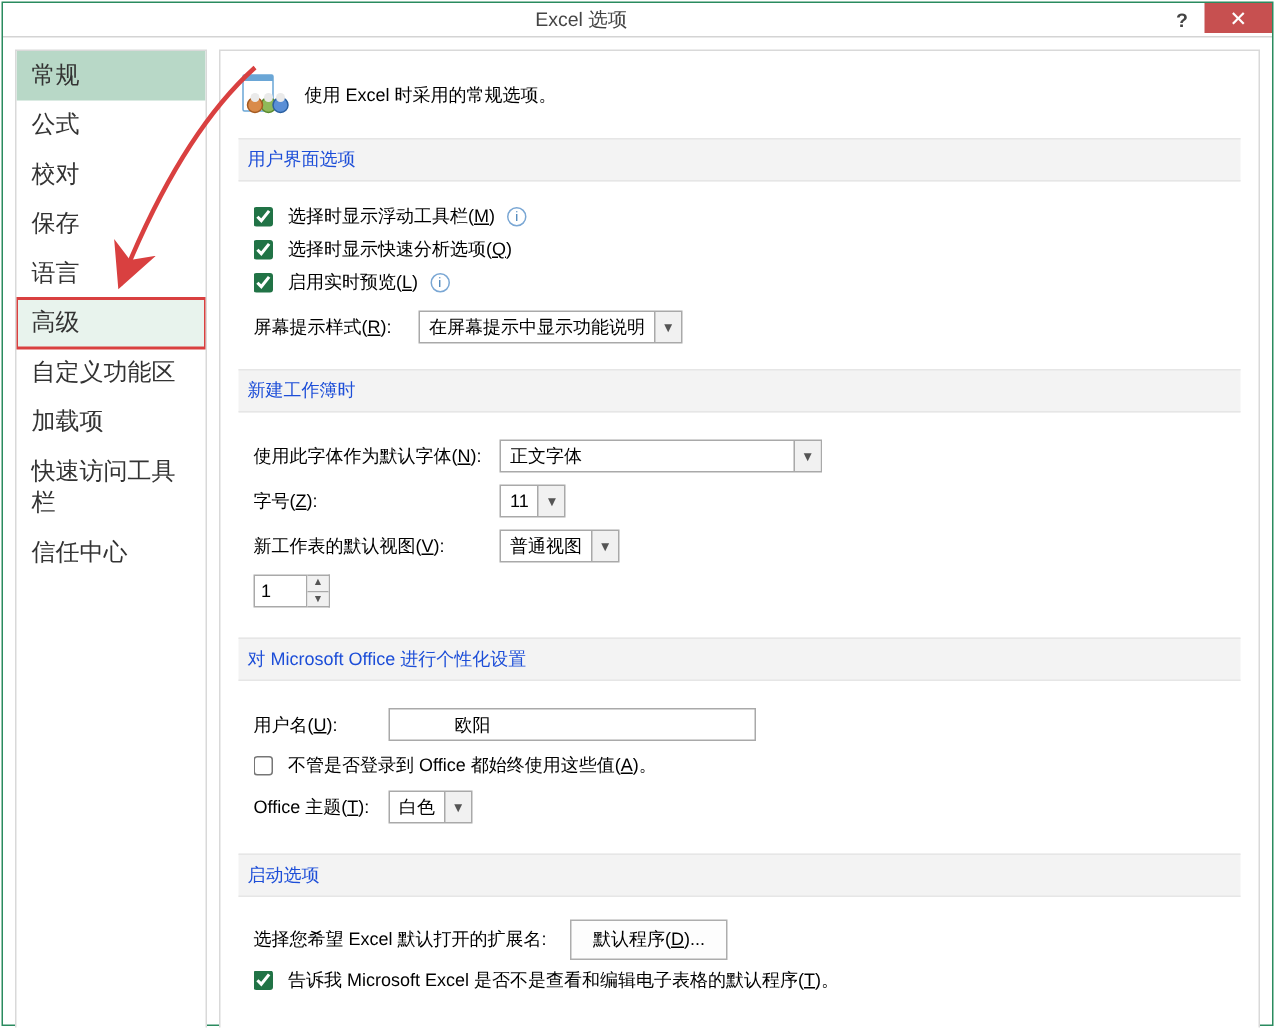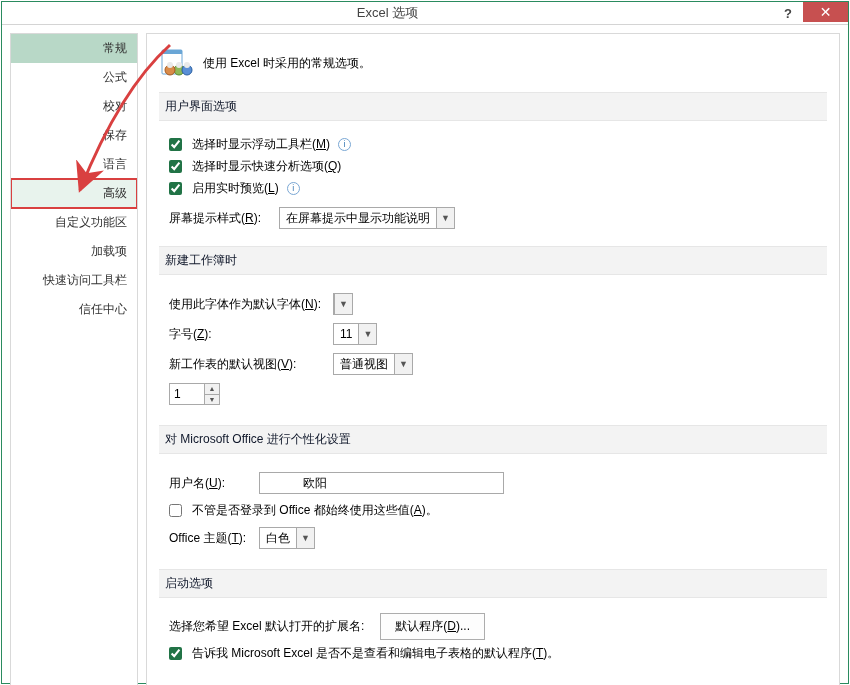--- a/index.html
+++ b/index.html
@@ -74,22 +74,21 @@
   .sidebar {
     width: 128px;
     border: 1px solid #d9d9d9;
     background: #fff;
     overflow-y: auto;
   }
   .sidebar-item {
     padding: 6px 10px;
     cursor: default;
     color: #333;
-    font-size: 12px;
-    text-align: right;
+    font-size: 16px;
   }
   .sidebar-item.active {
     background: #b8d8c7;
   }
   .sidebar-item.highlight-box {
     outline: 2px solid #d94040;
     outline-offset: -1px;
     background: #e8f3ed;
   }
   .content {
@@ -115,21 +114,21 @@
     height: 30px;
     position: relative;
     flex-shrink: 0;
   }
   .section-header {
     background: #f3f3f3;
     border: 1px solid #e6e6e6;
     border-left: none;
     border-right: none;
     padding: 5px 6px;
-    color: #0f172a;
+    color: #1d4ed8;
     font-size: 12px;
     margin: 0;
   }
   .section-body {
     padding: 10px 4px 12px 10px;
   }
   .row {
     display: flex;
     align-items: center;
     margin: 5px 0;
@@ -317,20 +316,21 @@
                 <span class="arrow">▼</span>
               </div>
             </div>
           </div>
 
           <div class="section-header">新建工作簿时</div>
           <div class="section-body">
             <div class="row form">
               <span class="form-label">使用此字体作为默认字体(<u>N</u>):</span>
               <div class="combo wide">
+                <span class="val">正文字体</span>
                 <span class="arrow">▼</span>
               </div>
             </div>
             <div class="row form">
               <span class="form-label">字号(<u>Z</u>):</span>
               <div class="combo small">
                 <span class="val">11</span>
                 <span class="arrow">▼</span>
               </div>
             </div>

